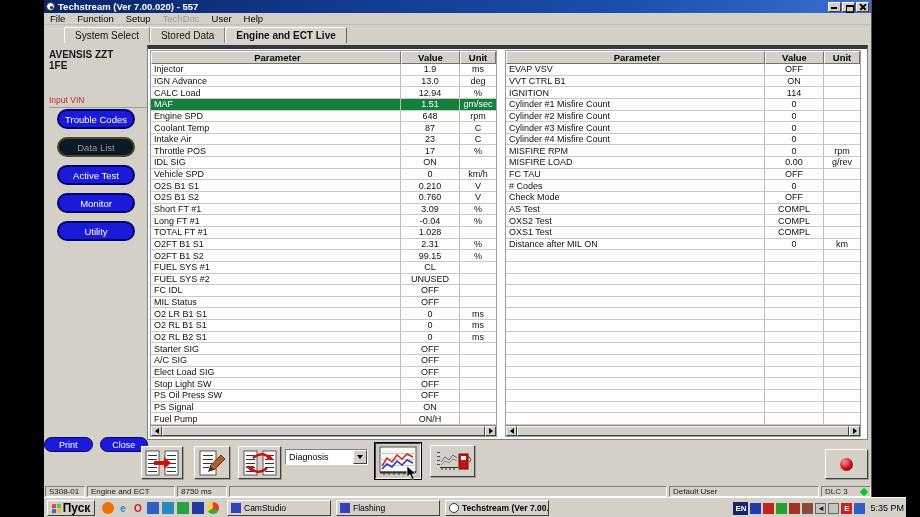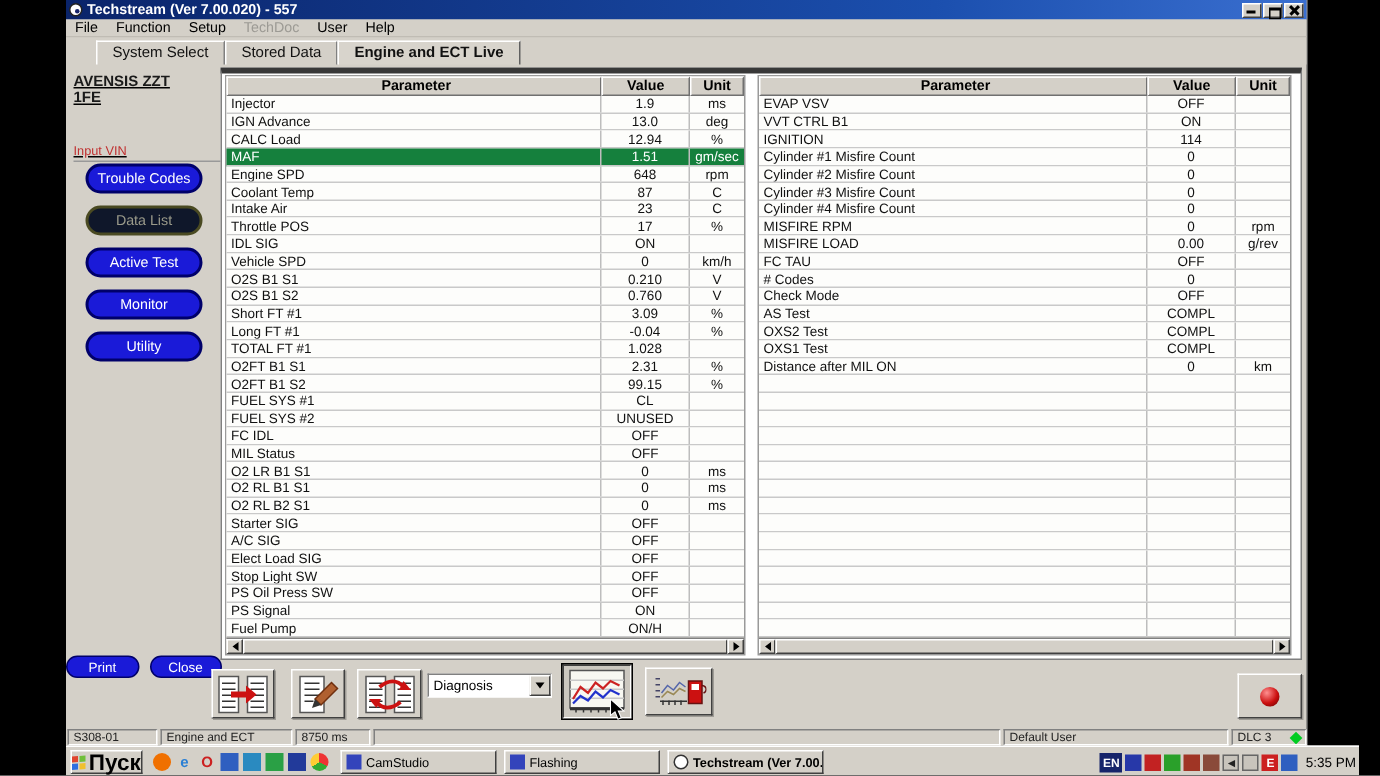--- a/index.html
+++ b/index.html
@@ -21,21 +21,21 @@
 
   .menubar { position:absolute; left:0; top:13px; right:0; height:12px; background:#d4d0c8; display:flex; align-items:center; border-bottom:1px solid #c0bcb4; }
   .menu-item { font-size:9.5px; color:#000; padding:0 6px; }
   .menu-item.disabled { color:#9c9a94; }
 
   .tabbar { position:absolute; left:0; top:25px; right:0; height:18px; background:#d4d0c8; display:flex; align-items:flex-end; padding-left:20px; }
   .tab { font-size:10px; color:#111; height:16px; padding:2px 10px 0 10px; background:#d4d0c8; border:1px solid; border-color:#fff #808080 #808080 #fff; border-bottom:none; white-space:nowrap; }
   .tab.active { font-weight:bold; border-color:#fff #606060 transparent #fff; background:#d8d4cc; }
 
   
-  .sidebar { position:absolute; left:0; top:43px; width:124px; height:443px;text-decoration:underline; }
+  .sidebar { position:absolute; left:0; top:43px; width:124px; height:443px; }
   .veh { font-size:10px; font-weight:bold; color:#1a1a1a; padding:6px 0 0 5px; line-height:11px; }
   .inputvin { font-size:8.5px; color:#c03030; padding:24px 0 2px 5px; }
   .vin-rule { margin:0 6px 0 5px; border-bottom:1px solid #999; }
   .navcol { position:absolute; left:0; top:66px; width:104px; display:flex; flex-direction:column; align-items:center; gap:8px; }
   .navbtn { width:78px; height:20px; border-radius:10px; background:#1a1ad8; border:2px solid #00006a; color:#fff; font-size:9.5px; display:flex; align-items:center; justify-content:center; white-space:nowrap; }
   .navbtn.active { background:#0f172a; border-color:#4a4a22; color:#9a9a8a; }
   .botcol { position:absolute; left:0; top:394px; width:104px; display:flex; align-items:center; gap:7px; }
   .pillbtn { width:70px; height:15px; border-radius:8px; background:#1a1ad8; border:1.5px solid #00006a; color:#fff; font-size:9px; display:flex; align-items:center; justify-content:center; }
 
   
@@ -70,30 +70,30 @@
   .combo-text { flex:1; font-size:9px; padding-left:3px; }
   .combo-btn { width:14px; height:100%; background:#d4d0c8; border:1px solid; border-color:#fff #404040 #404040 #fff; display:flex; align-items:center; justify-content:center; }
   .arr-d { width:0; height:0; border:3px solid transparent; border-top:4px solid #000; margin-bottom:-3px; }
   .cursor-overlay { position:absolute; right:2px; bottom:-2px; }
   .recbtn { position:absolute; left:781px; top:449px; width:43px; height:30px; background:#d4d0c8; border:1px solid; border-color:#fff #404040 #404040 #fff; box-shadow:1px 1px 0 rgba(0,0,0,0.25); display:flex; align-items:center; justify-content:center; }
   .rec-sphere { width:13px; height:13px; border-radius:50%; background:radial-gradient(circle at 35% 30%, #ff9090, #cc1010 55%, #600000); }
 
   
   .statusrow { position:absolute; left:0; top:486px; width:828px; height:11px; display:flex; gap:2px; padding:0 1px; align-items:stretch; }
   .scell { background:#d4d0c8; border:1px solid; border-color:#808080 #fff #fff #808080; font-size:8px; color:#222; display:flex; align-items:center; padding-left:3px; white-space:nowrap; overflow:hidden; }
-  .sc1{width:60px;} .sc2{width:88px;} .sc3{width:50px;} .sc4{flex:1;} .sc5{width:150px;} .sc6{width:50px; justify-content:space-between; padding-right:3px;}
+  .sc1{width:40px;} .sc2{width:88px;} .sc3{width:50px;} .sc4{flex:1;} .sc5{width:150px;} .sc6{width:50px; justify-content:space-between; padding-right:3px;}
   .diamond { width:6px; height:6px; background:#00cc22; transform:rotate(45deg); }
 
   
   .taskbar { position:absolute; left:44px; top:497px; width:862px; height:20px; background:#d4d0c8; border-top:1px solid #fff; }
   .startbtn { position:absolute; left:3px; top:2px; width:48px; height:16px; background:#d4d0c8; border:1px solid; border-color:#fff #404040 #404040 #fff; display:flex; align-items:center; justify-content:center; gap:2px; }
   .flag { width:9px; height:9px; display:grid; grid-template-columns:1fr 1fr; grid-template-rows:1fr 1fr; gap:0.5px; transform:skewY(-4deg); }
   .flag span:nth-child(1){background:#e0452f;} .flag span:nth-child(2){background:#6fbf3a;}
   .flag span:nth-child(3){background:#2f6fe0;} .flag span:nth-child(4){background:#f0c030;}
-  .start-label { font-size:15px; font-weight:bold; color:#000; }
+  .start-label { font-size:12px; font-weight:bold; color:#000; }
   .qlbar { position:absolute; left:58px; top:3px; height:14px; display:flex; align-items:center; gap:3px; }
   .ql { width:12px; height:12px; display:flex; align-items:center; justify-content:center; font-size:10px; font-weight:bold; }
   .tasks { position:absolute; left:183px; top:2px; height:16px; display:flex; gap:5px; }
   .taskbtn { width:104px; height:16px; background:#d4d0c8; border:1px solid; border-color:#fff #404040 #404040 #fff; display:flex; align-items:center; gap:3px; padding:0 3px; font-size:8.5px; white-space:nowrap; overflow:hidden; }
   .taskbtn.active { font-weight:bold; }
   .task-ic { width:10px; height:10px; flex:0 0 auto; }
   .tray { position:absolute; right:2px; top:2px; height:16px; display:flex; align-items:center; gap:2px; }
   .lang { width:15px; height:13px; background:#16246a; color:#fff; font-size:8px; font-weight:bold; display:flex; align-items:center; justify-content:center; }
   .tray-ic { width:11px; height:11px; display:flex; align-items:center; justify-content:center; color:#fff; font-size:8px; font-weight:bold; }
   .clock { font-size:9px; color:#000; margin-left:3px; white-space:nowrap; }

